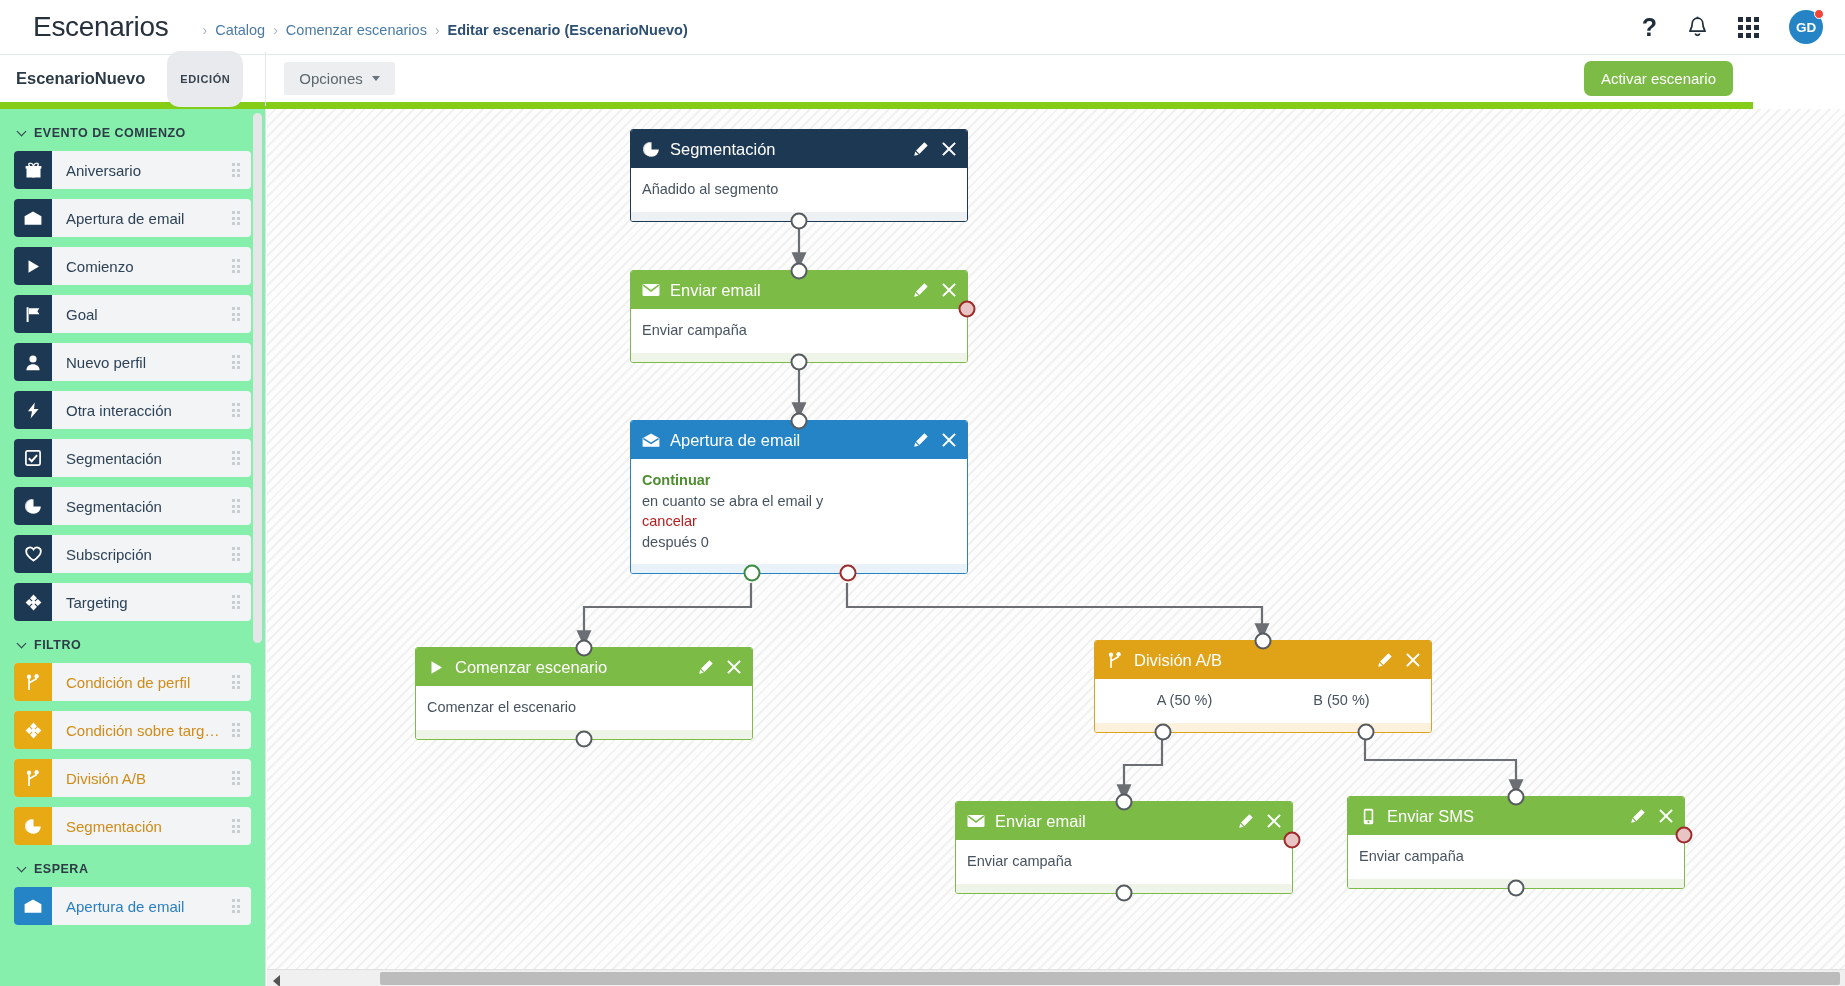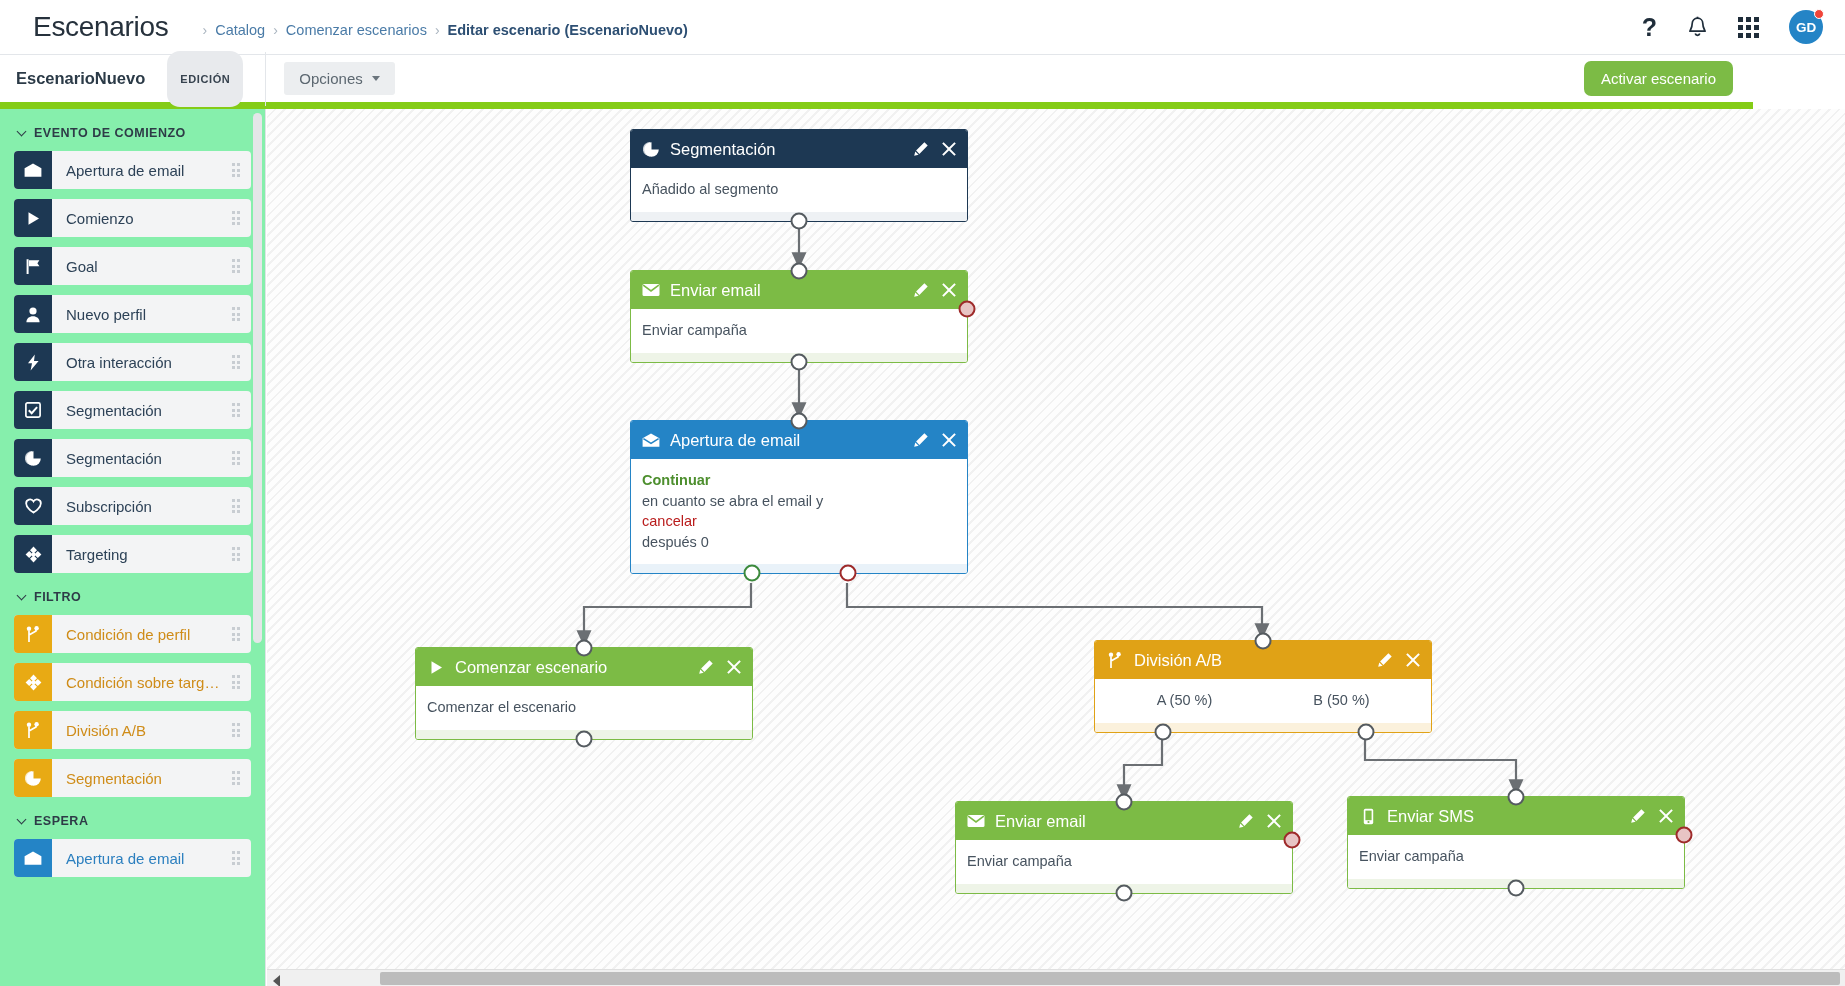--- a/index.html
+++ b/index.html
@@ -270,20 +270,39 @@
 </div>
 
 <div id="sidebar">
   <div id="sidebar-inner">
       <div class="section-head">
         <span class="chev"></span>
         <span>EVENTO DE COMIENZO</span>
       </div>
       <div class="palette-item grp-event">
         <span class="pi-icon">
+          <svg width="17" height="17" viewBox="0 0 17 17">
+            <rect x="1.5" y="6" width="14" height="9.5" fill="#fff"></rect>
+            <rect x="0.6" y="4" width="15.8" height="2.6" fill="#fff"></rect>
+            <rect x="7.4" y="4" width="2.2" height="11.5" fill="currentColor"></rect>
+            <path d="M5 3.8C3.5 3.8 3 1 5.4 1.1c1.5 0 2.6 1.6 3.1 2.7M12 3.8c1.5 0 2-2.8-0.4-2.7-1.5 0-2.6 1.6-3.1 2.7" stroke="#fff" stroke-width="1.4" fill="none"></path>
+          </svg>
+        </span>
+        <span class="pi-label">Aniversario</span>
+        <span class="pi-grip">
+          <i></i>
+          <i></i>
+          <i></i>
+          <i></i>
+          <i></i>
+          <i></i>
+        </span>
+      </div>
+      <div class="palette-item grp-event">
+        <span class="pi-icon">
           <svg width="18" height="15" viewBox="0 0 18 15">
             <path d="M0.6 5.2L9 0.6l8.4 4.6v8.6H0.6z" fill="#fff"></path>
             <path d="M1.4 5.6L9 10.4l7.6-4.8" stroke="currentColor" stroke-width="1.5" fill="none"></path>
           </svg>
         </span>
         <span class="pi-label">Apertura de email</span>
         <span class="pi-grip">
           <i></i>
           <i></i>
           <i></i>

